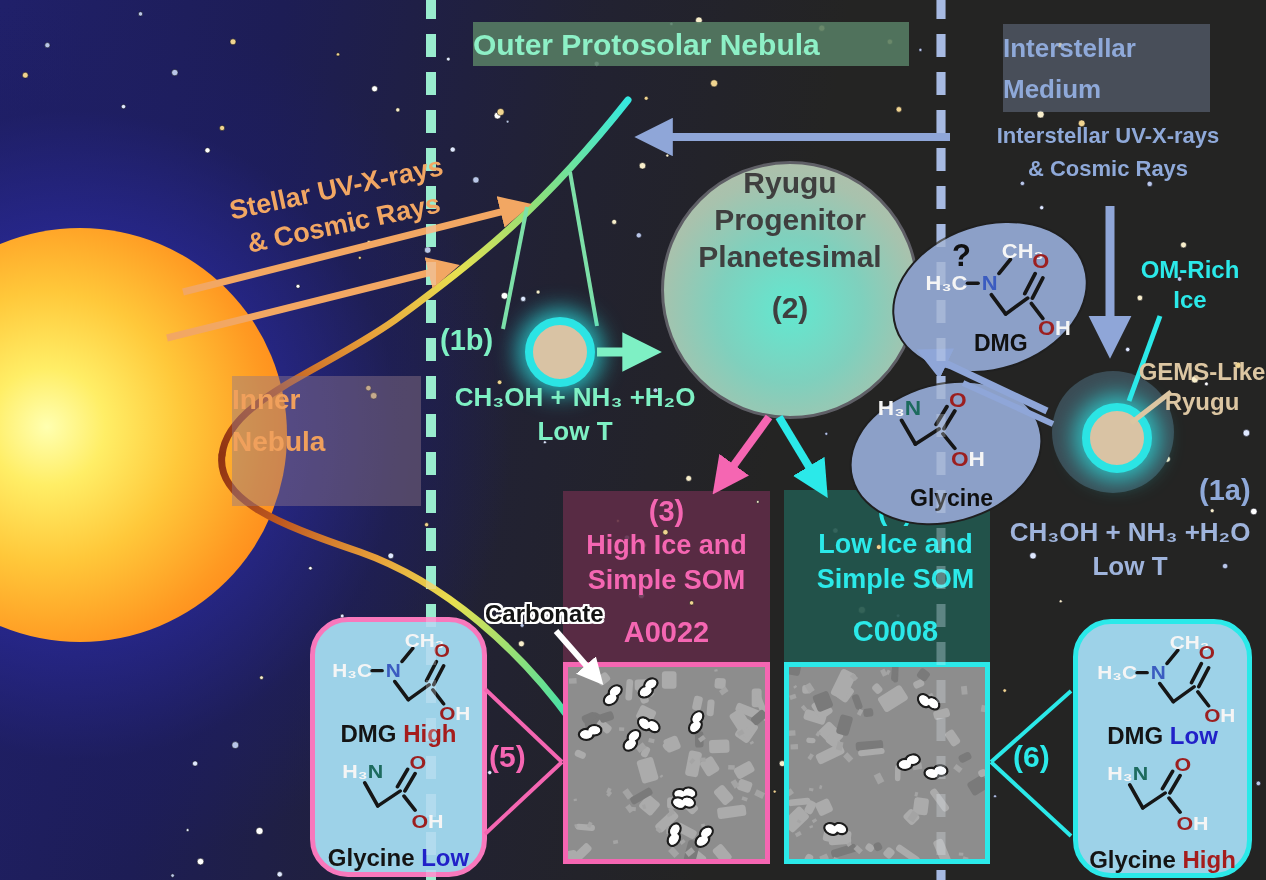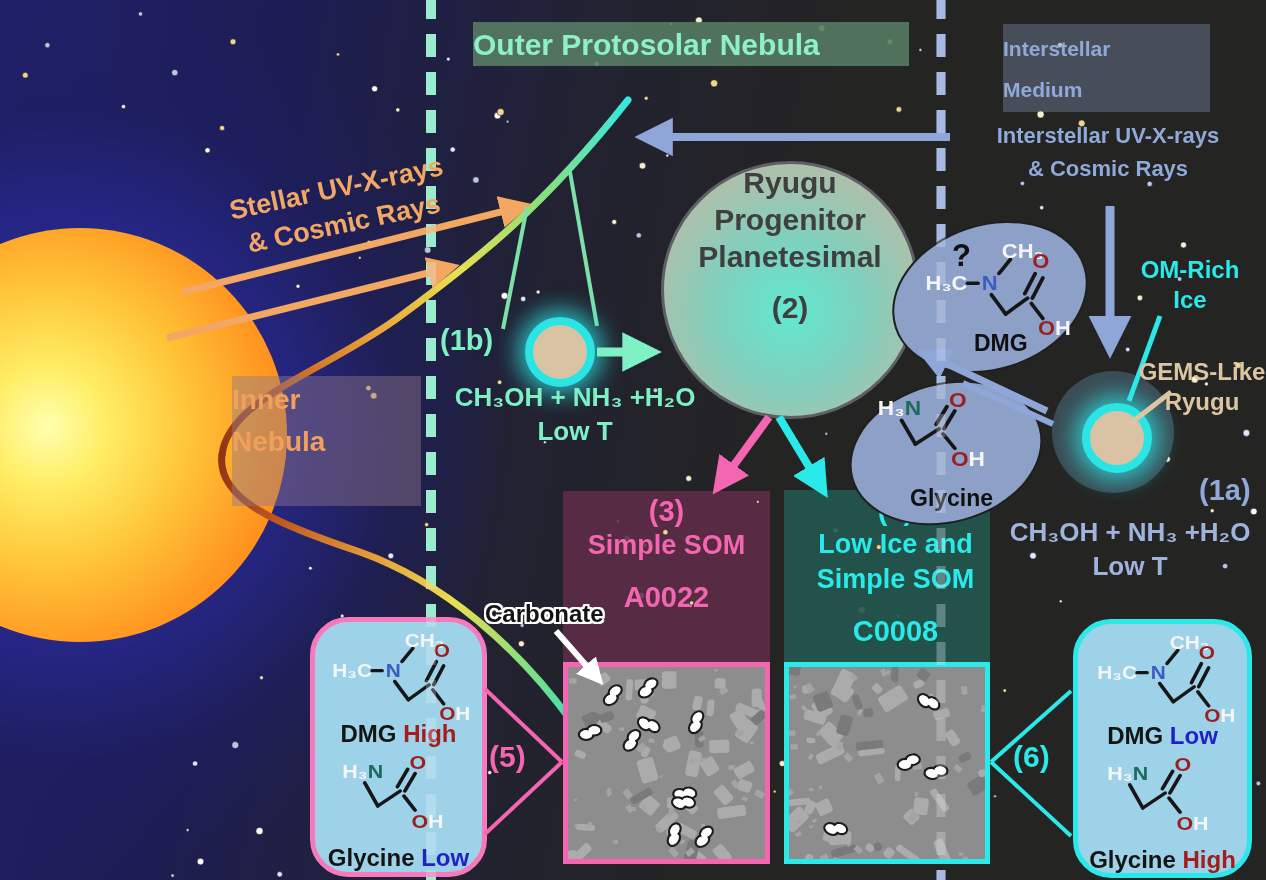--- a/index.html
+++ b/index.html
@@ -21,21 +21,21 @@
        color:#3f3f3f;font-size:30px;line-height:37px;}
   .planetesimal .step{margin-top:14px;}
   
   .grain{position:absolute;width:54px;height:54px;border-radius:50%;background:#d9c3a4;
          border:8px solid #2be4e4;box-shadow:0 0 22px 8px rgba(43,228,228,0.75);}
   .halo{position:absolute;left:1052px;top:371px;width:122px;height:122px;border-radius:50%;background:#3b4b54;}
   
   .titlebox{position:absolute;}
   .outer-title{left:473px;top:22px;width:436px;height:44px;line-height:45px;font-size:30px;
                color:#8df0c6;background:rgba(86,125,100,0.88);}
-  .ism-title{left:1003px;top:24px;width:207px;height:88px;font-size:21px;line-height:41px;padding-top:4px;
+  .ism-title{left:1003px;top:24px;width:207px;height:88px;font-size:26px;line-height:41px;padding-top:4px;
              box-sizing:border-box;color:#8fa9d9;background:rgba(125,138,165,0.42);}
   .inner-title{left:232px;top:376px;width:189px;height:130px;font-size:28px;line-height:42px;padding-top:3px;
                box-sizing:border-box;color:#f0a05c;background:rgba(145,120,138,0.45);}
   .israys{left:950px;top:119px;width:316px;font-size:22px;line-height:33px;color:#8fa9d9;text-align:center;}
   .strays{left:130px;top:170px;width:420px;font-size:27px;line-height:36px;color:#f2a763;text-align:center;
           transform:rotate(-12deg);}
   
   .sbox{position:absolute;display:flex;flex-direction:column;align-items:center;text-align:center;box-sizing:border-box;}
   .box3{left:563px;top:491px;width:207px;height:171px;background:rgba(96,44,72,0.88);color:#f566b2;}
   .box4{left:784px;top:490px;width:206px;height:172px;background:rgba(35,87,78,0.92);color:#2be9e9;padding-left:17px;}
@@ -233,20 +233,21 @@
     <div>Planetesimal</div>
     <div class="step">(2)</div>
   </div>
 
   <div class="grain" style="left:525px;top:317px;"></div>
   <div class="halo"></div>
   <div class="grain" style="left:1082px;top:403px;"></div>
 
   <div class="sbox box3">
     <div class="st">(3)</div>
+    <div class="l">High Ice and</div>
     <div class="l">Simple SOM</div>
     <div class="sm">A0022</div>
   </div>
   <div class="sbox box4">
     <div class="st">(4)</div>
     <div class="l">Low Ice and</div>
     <div class="l">Simple SOM</div>
     <div class="sm">C0008</div>
   </div>
 

